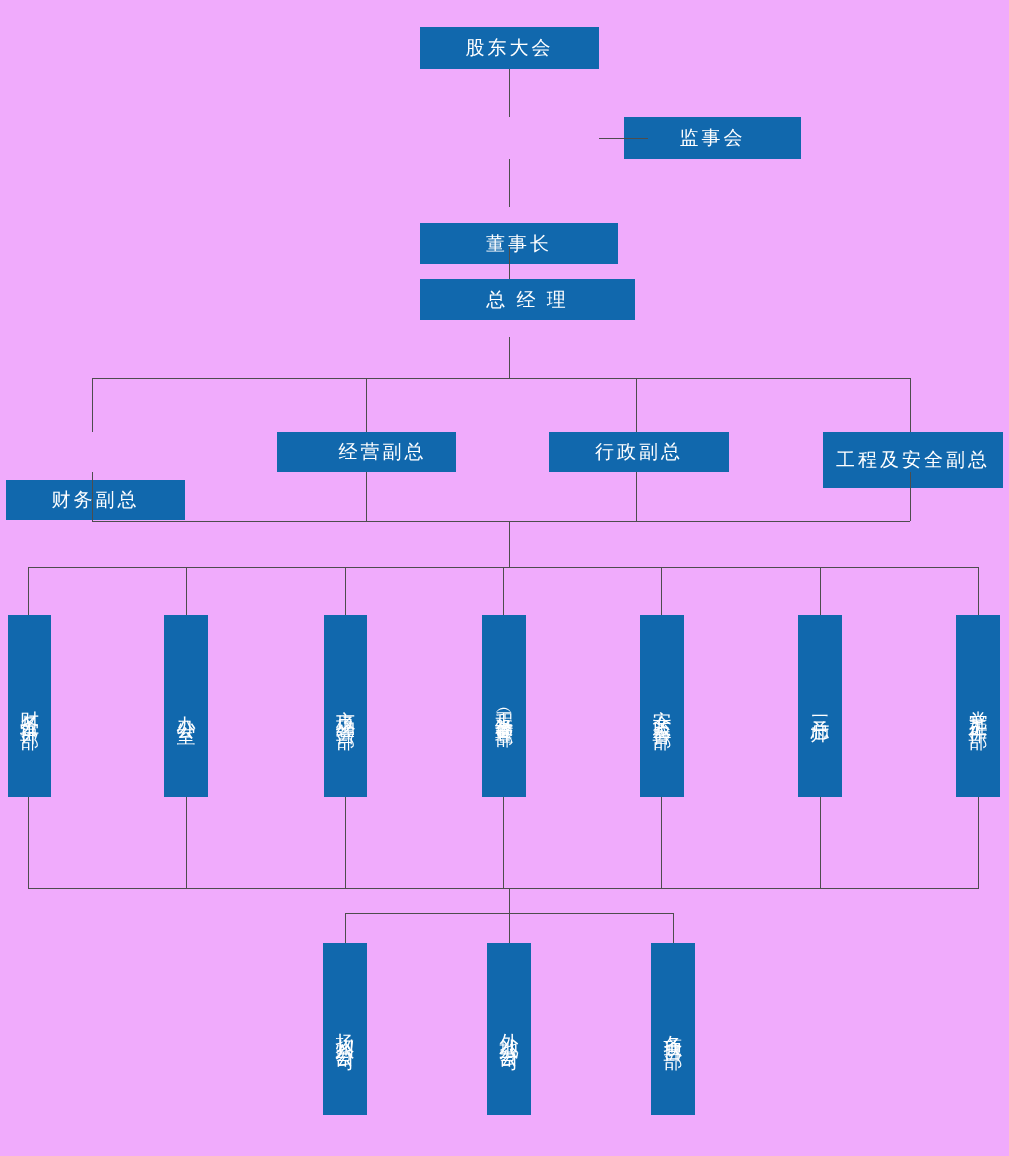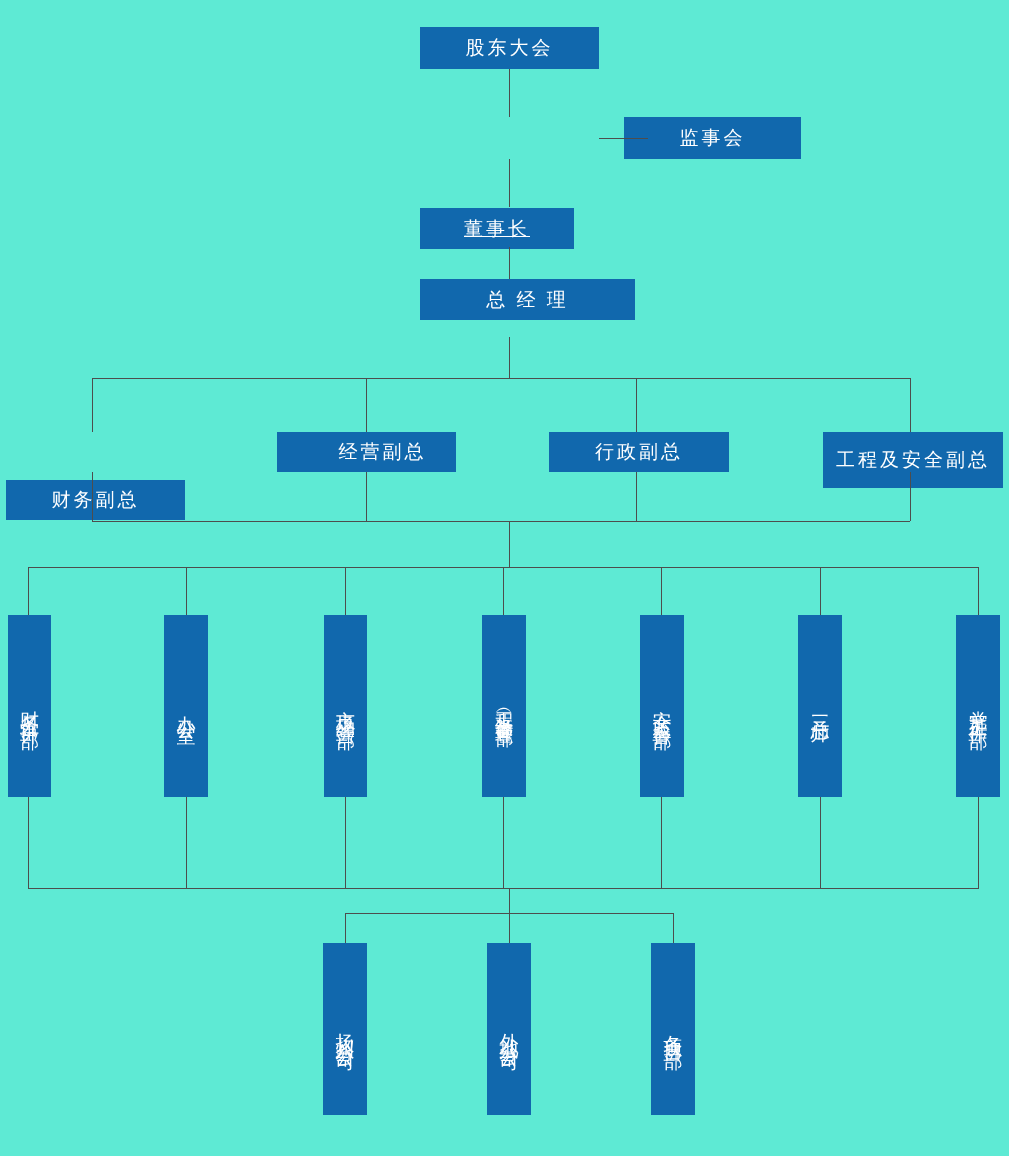--- a/index.html
+++ b/index.html
@@ -4,21 +4,21 @@
 <style>
   html, body {
     margin: 0;
     padding: 0;
     background: #ffffff;
   }
   #chart-root {
     position: relative;
     width: 1009px;
     height: 1156px;
-    background: #5eead4;
+    background: #f0abfc;
     font-family: "Liberation Sans", "DejaVu Sans", sans-serif;
     overflow: hidden;
   }
   .node {
     position: absolute;
     background: #1168ad;
     color: #ffffff;
     display: flex;
     align-items: center;
     justify-content: center;
@@ -52,21 +52,21 @@
 
   <div class="line v" style="left:509px; top:69px; height:48px;"></div>
 
 
   <div class="node" style="left:624px; top:117px; width:177px; height:42px;">监事会</div>
 
   <div class="line h" style="left:599px; top:138px; width:49px;"></div>
 
   <div class="line v" style="left:509px; top:159px; height:48px;"></div>
 
-  <div class="node" style="left:420px; top:208px; width:154px; height:41px;text-decoration:underline;">董事长</div>
+  <div class="node" style="left:420px; top:223px; width:198px; height:41px;">董事长</div>
 
   <div class="line v" style="left:509px; top:247px; height:49px;"></div>
 
   <div class="node" style="left:420px; top:279px; width:215px; height:41px;text-align:center;">总 经 理</div>
 
   <div class="line v" style="left:509px; top:337px; height:41px;"></div>
 
   <div class="line h" style="left:92px; top:378px; width:818px;"></div>
 
   <div class="line v" style="left:92px; top:378px; height:54px;"></div>

